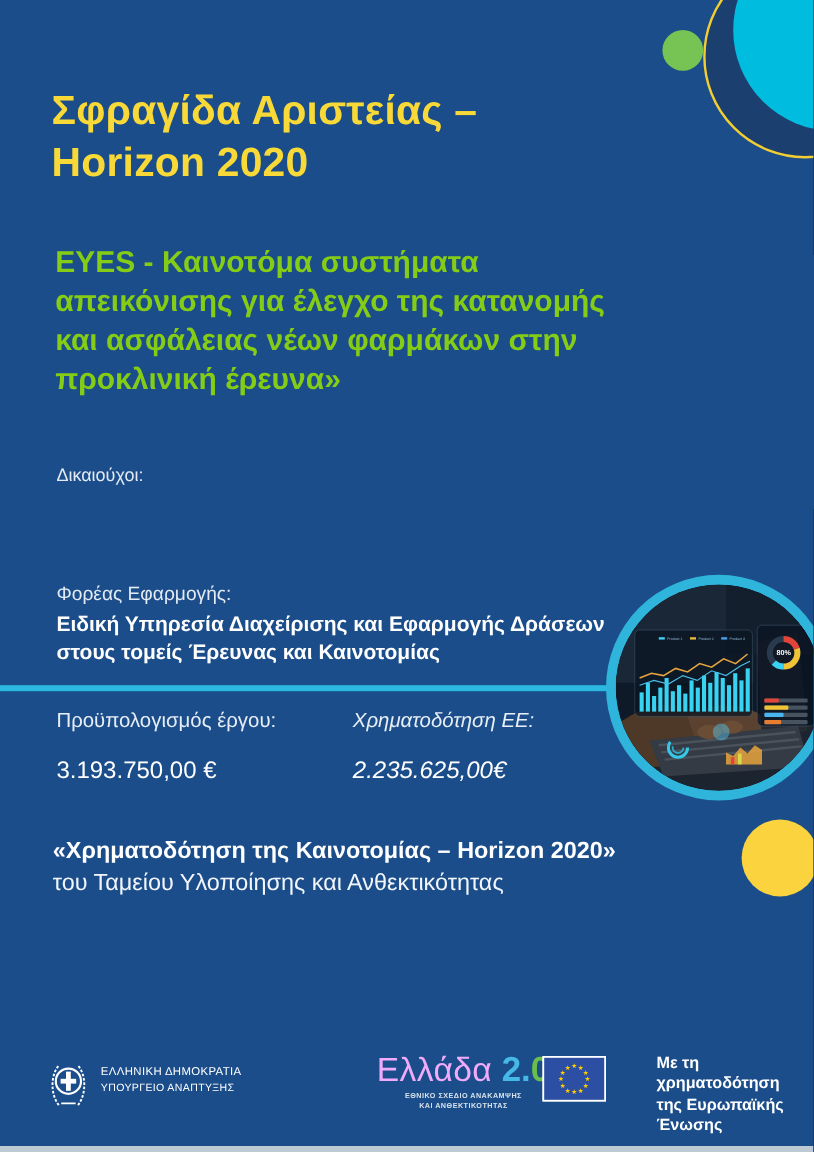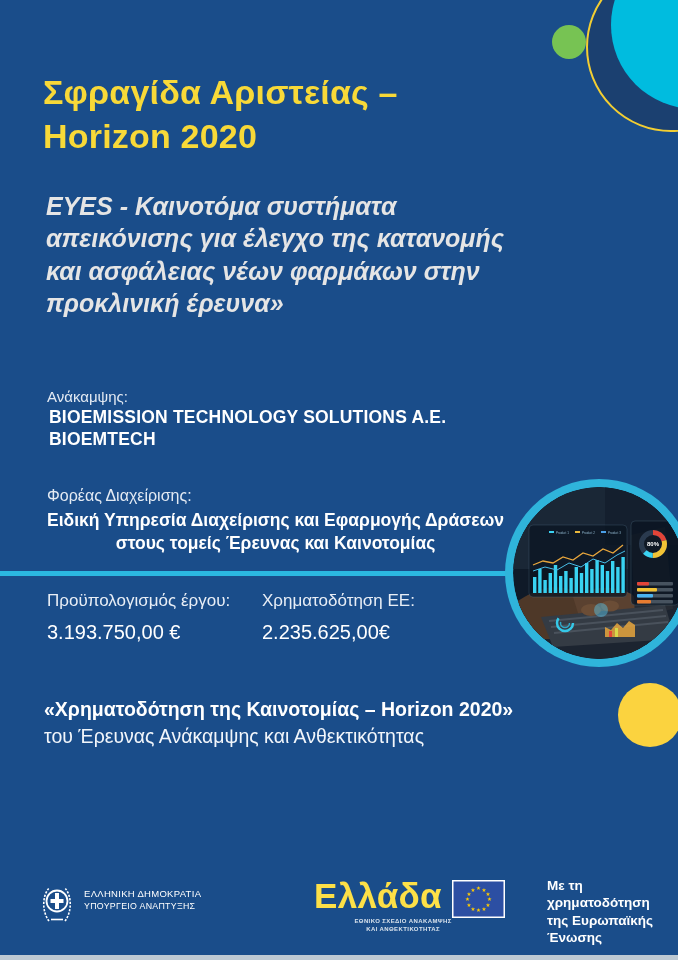--- a/index.html
+++ b/index.html
@@ -12,53 +12,53 @@
   .abs{position:absolute;}
   .pre{white-space:pre-line;}
 
   
   .ring-circle{left:586px;top:-38px;width:170px;height:170px;border-radius:50%;
     background:#1B4070;border:2px solid #F3CE32;box-sizing:border-box;}
   .cyan-circle{left:611px;top:-59px;width:168px;height:168px;border-radius:50%;background:#00BCDF;}
   .green-circle{left:552px;top:25px;width:34px;height:34px;border-radius:50%;background:#77C353;}
 
   .title{left:43px;top:70px;font-size:34px;font-weight:700;color:#F8D938;line-height:1.3;letter-spacing:.2px;}
-  .subtitle{left:46px;top:190px;font-size:25px;font-weight:700;color:#e5e5e5;line-height:1.29;font-style:italic;}
+  .subtitle{left:46px;top:203px;font-size:25px;font-weight:700;color:#84cc16;line-height:1.29;}
 
   .label-sm{font-size:15px;color:#E3EAF3;font-weight:400;}
   .beneficiary-label{left:47px;top:388px;}
   .beneficiary-lines{left:49px;top:406px;font-size:17.5px;font-weight:700;line-height:1.28;letter-spacing:.2px;}
 
   .body-label{left:47px;top:487px;font-size:16px;color:#E3EAF3;}
-  .body-lines{left:47px;top:509px;font-size:17.5px;font-weight:700;line-height:1.3;text-align:center;}
+  .body-lines{left:47px;top:509px;font-size:17.5px;font-weight:700;line-height:1.3;}
 
   .divider{left:0;top:571px;width:513px;height:5px;background:#2BB8E1;}
 
   .budget-label{font-size:17px;color:#E8EEF6;}
-  .budget-value{font-size:20px;color:#FFFFFF;margin-top:10px;}
+  .budget-value{font-size:20px;color:#FFFFFF;margin-top:20px;}
   .budget-1{left:47px;top:591px;}
-  .budget-2{left:262px;top:591px;}
+  .budget-2{left:294px;top:591px;font-style:italic;}
 
   
   .photo-ring{left:505px;top:479px;width:188px;height:188px;border-radius:50%;background:#2FB4DB;}
   .photo-inner{position:absolute;left:8px;top:8px;width:172px;height:172px;border-radius:50%;overflow:hidden;}
 
   .yellow-circle{left:618px;top:683px;width:64px;height:64px;border-radius:50%;background:#FBD33F;}
 
   .action{left:44px;top:696px;font-size:19.5px;line-height:1.38;color:#F2F6FB;}
   .action .bold{font-weight:700;color:#FFFFFF;}
 
   
   .gov-emblem{left:40px;top:882px;}
   .gov-text{left:84px;top:888px;line-height:1.2;}
   .gov-line1{font-size:9.5px;font-weight:400;letter-spacing:.3px;}
   .gov-line2{font-size:8.8px;font-weight:400;letter-spacing:.3px;margin-top:2px;}
 
   .gr20{left:314px;top:876px;text-align:center;}
-  .gr20-word{font-size:35px;font-weight:700;color:#fde047;letter-spacing:.3px;}
+  .gr20-word{font-size:28px;font-weight:400;color:#f0abfc;letter-spacing:.3px;}
   .gr20-num-cyan{font-size:29px;font-weight:700;color:#45B8E8;}
   .gr20-num-green{font-size:29px;font-weight:700;color:#6CBE4B;}
   .gr20-sub{font-size:6px;font-weight:700;letter-spacing:.4px;color:#D8E2EC;line-height:1.3;margin-top:2px;}
 
   .eu-flag{left:452px;top:880px;width:53px;height:38px;background:#FFFFFF;padding:0;}
   .eu-text{left:514px;top:877px;line-height:1.28;}
   .eu-line-bold{font-size:13.5px;font-weight:700;color:#FFFFFF;padding-left:33px;}
   .eu-line3{font-size:12px;font-weight:400;color:#CCD7E2;margin-top:19px;}
 
   .bottom-strip{left:0;top:955px;width:678px;height:5px;background:#BDC9D3;}
@@ -73,25 +73,23 @@
   <div class="abs green-circle"></div>
 
   <div class="abs title pre">Σφραγίδα Αριστείας –
 Horizon 2020</div>
 
   <div class="abs subtitle pre">EYES - Καινοτόμα συστήματα
 απεικόνισης για έλεγχο της κατανομής
 και ασφάλειας νέων φαρμάκων στην
 προκλινική έρευνα»</div>
 
-  <div class="abs label-sm beneficiary-label">Ανάκαμψης:</div>
-  <div class="abs beneficiary-lines pre">BIOEMISSION TECHNOLOGY SOLUTIONS A.E.
-BIOEMTECH</div>
-
-  <div class="abs body-label">Φορέας Διαχείρισης:</div>
+  <div class="abs label-sm beneficiary-label">Δικαιούχοι:</div>
+
+  <div class="abs body-label">Φορέας Εφαρμογής:</div>
   <div class="abs body-lines pre">Ειδική Υπηρεσία Διαχείρισης και Εφαρμογής Δράσεων
 στους τομείς Έρευνας και Καινοτομίας</div>
 
   <div class="abs divider"></div>
 
   <div class="abs budget-1">
     <div class="budget-label">Προϋπολογισμός έργου:</div>
     <div class="budget-value">3.193.750,00 €</div>
   </div>
   <div class="abs budget-2">
@@ -179,21 +177,21 @@
           <rect x="102" y="141" width="3" height="9" fill="#D8D84A"></rect>
         </g>
       </svg>
     </div>
   </div>
 
   <div class="abs yellow-circle"></div>
 
   <div class="abs action">
     <div class="bold">«Χρηματοδότηση της Καινοτομίας – Horizon 2020»</div>
-    <div>του Έρευνας Ανάκαμψης και Ανθεκτικότητας</div>
+    <div>του Ταμείου Υλοποίησης και Ανθεκτικότητας</div>
   </div>
 
   <div class="abs gov-emblem">
     <svg viewBox="0 0 34 42" width="34" height="42">
       <path d="M9,39 C2,30 2,14 9,6" stroke="#FFFFFF" stroke-width="1.6" fill="none" stroke-dasharray="2.2 1.4"></path>
       <path d="M25,39 C32,30 32,14 25,6" stroke="#FFFFFF" stroke-width="1.6" fill="none" stroke-dasharray="2.2 1.4"></path>
       <circle cx="17" cy="19" r="10.5" stroke="#FFFFFF" stroke-width="1.8" fill="none"></circle>
       <rect x="15" y="11" width="4" height="16" fill="#FFFFFF"></rect>
       <rect x="10.5" y="17" width="13" height="4" fill="#FFFFFF"></rect>
       <path d="M11,37.5 L23,37.5" stroke="#FFFFFF" stroke-width="1.6" fill="none"></path>

